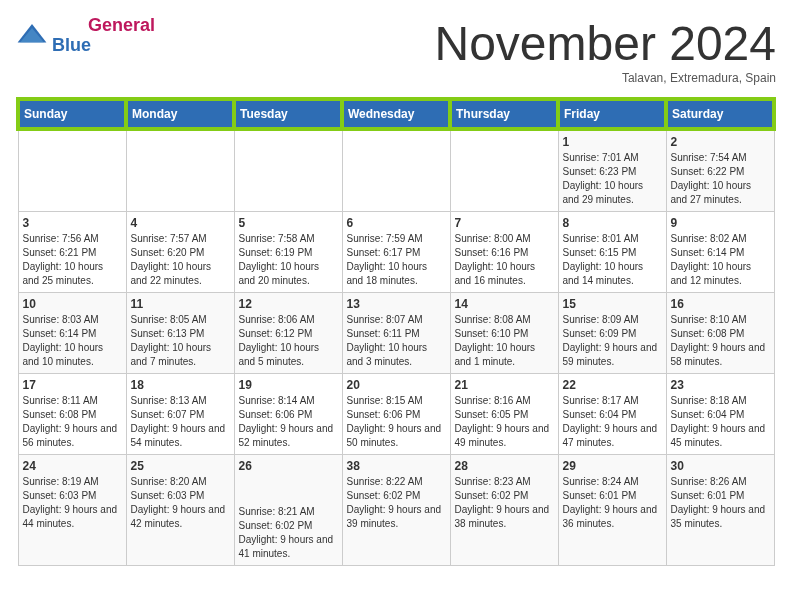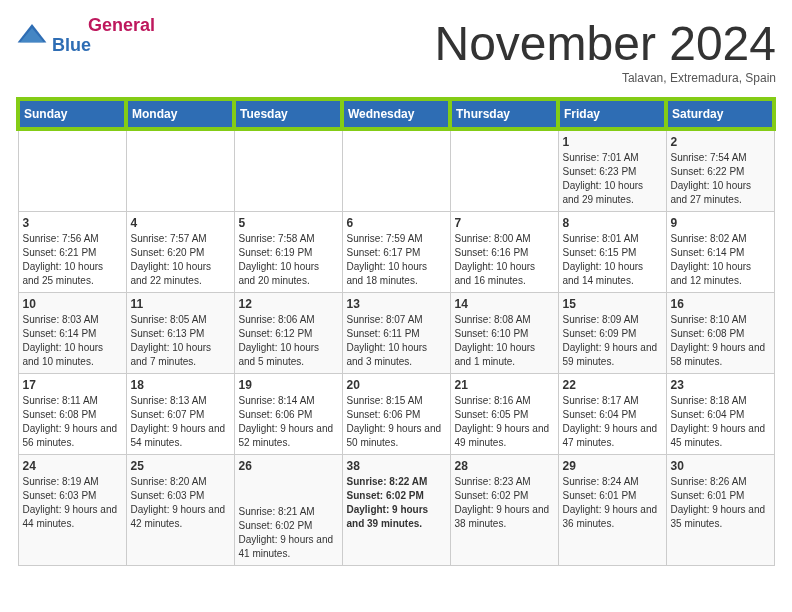--- a/index.html
+++ b/index.html
@@ -282,21 +282,21 @@
 Daylight: 9 hours and 42 minutes.</div>
         </td>
         <td>
           <div class="day-num">26</div>
           <div class="day-info" style="white-space: pre-line; margin-top: 32px;">Sunrise: 8:21 AM
 Sunset: 6:02 PM
 Daylight: 9 hours and 41 minutes.</div>
         </td>
         <td>
           <div class="day-num">38</div>
-          <div class="day-info" style="white-space: pre-line; font-weight: bold;">Sunrise: 8:22 AM
+          <div class="day-info" style="white-space: pre-line;">Sunrise: 8:22 AM
 Sunset: 6:02 PM
 Daylight: 9 hours and 39 minutes.</div>
         </td>
         <td>
           <div class="day-num">28</div>
           <div class="day-info" style="white-space: pre-line;">Sunrise: 8:23 AM
 Sunset: 6:02 PM
 Daylight: 9 hours and 38 minutes.</div>
         </td>
         <td>

